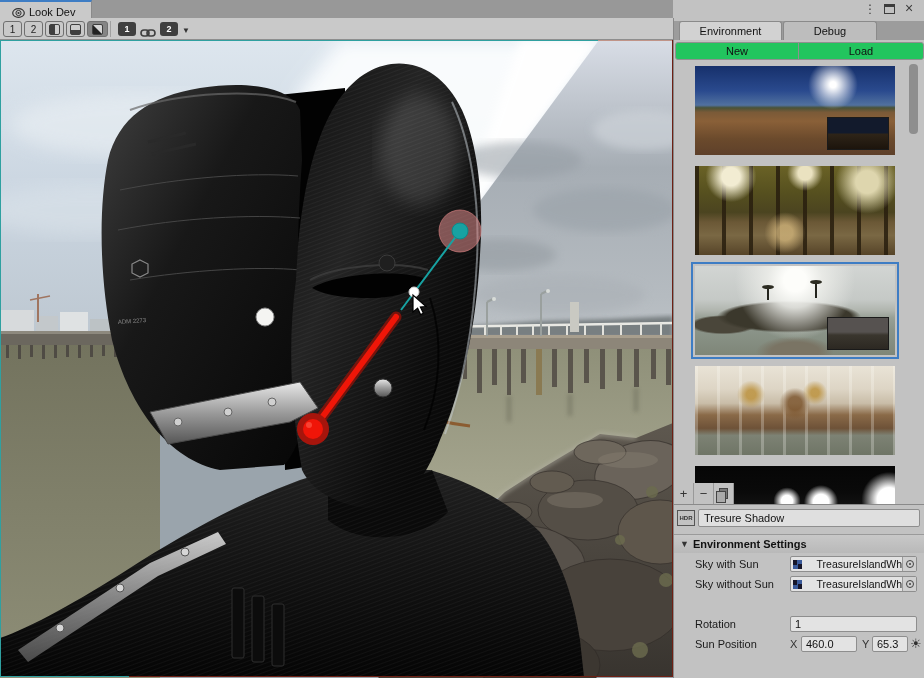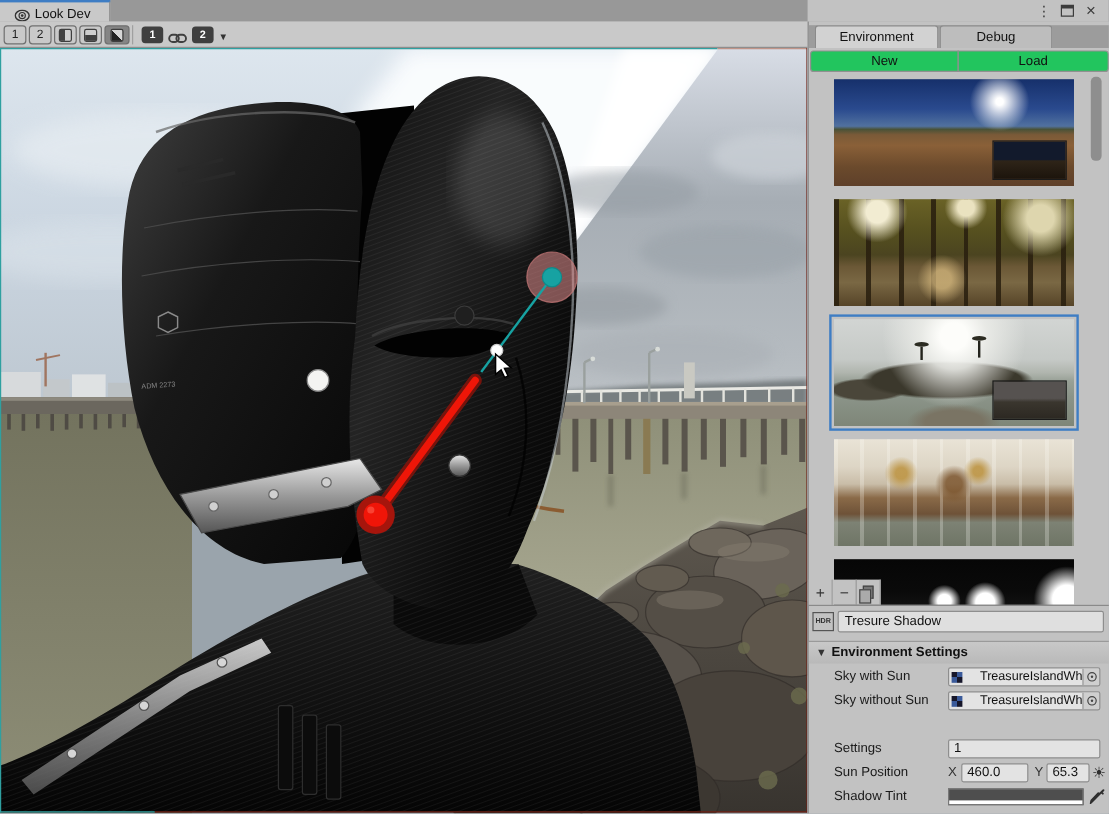--- a/index.html
+++ b/index.html
@@ -531,43 +531,32 @@
       <span class="tex-ico"></span>
       <span class="objtxt">TreasureIslandWh</span>
       <span class="picker">
           <span class="picker-circle"></span>
         </span>
     </div>
   </div>
 
 
   <div class="srow" style="top:598px">
-    <span class="slabel">Settings</span>
+    <span class="slabel">Rotation</span>
     <div class="sfield">
       <span class="val">1</span>
     </div>
   </div>
 
   <div class="srow" style="top:618px">
     <span class="slabel">Sun Position</span>
     <span class="axis-label" style="left:116px">X</span>
     <div class="axis-field" style="left:127px;width:56px">
       <span>460.0</span>
     </div>
     <span class="axis-label" style="left:188px">Y</span>
     <div class="axis-field" style="left:198px;width:36px">
       <span>65.3</span>
     </div>
     <span id="sun-icon">☀</span>
   </div>
 
-  <div class="srow" style="top:638px">
-    <span class="slabel">Shadow Tint</span>
-    <div id="shadow-swatch" style="background-color:#4e4e4e">
-      <span class="alpha"></span>
-    </div>
-    <span id="eyedropper">
-      <svg width="13" height="13" viewBox="0 0 13 13">
-        <path d="M11.5,1.5 L8.5,4.5 M9.8,3.2 L11,4.4 M8.5,4.5 L2.5,10.5 L1,12 L1.5,10 L7.3,4" stroke="#2f2f2f" stroke-width="1.6" fill="none" stroke-linecap="round"></path>
-      </svg>
-    </span>
-  </div>
 </div>
 
 </body></html>

